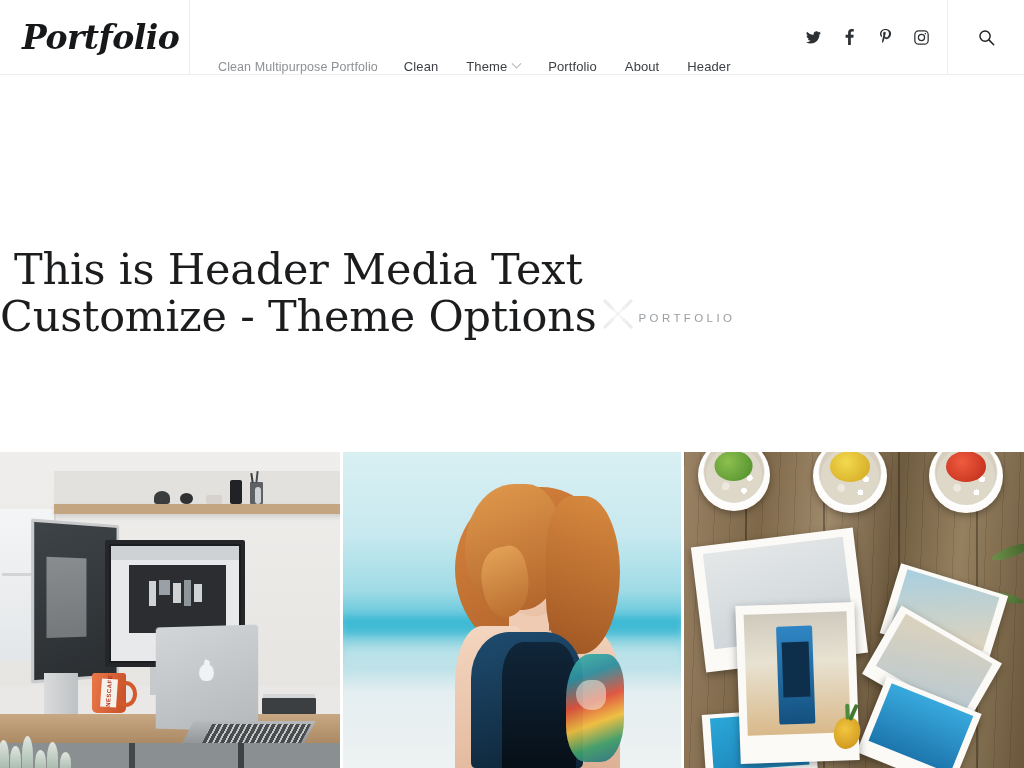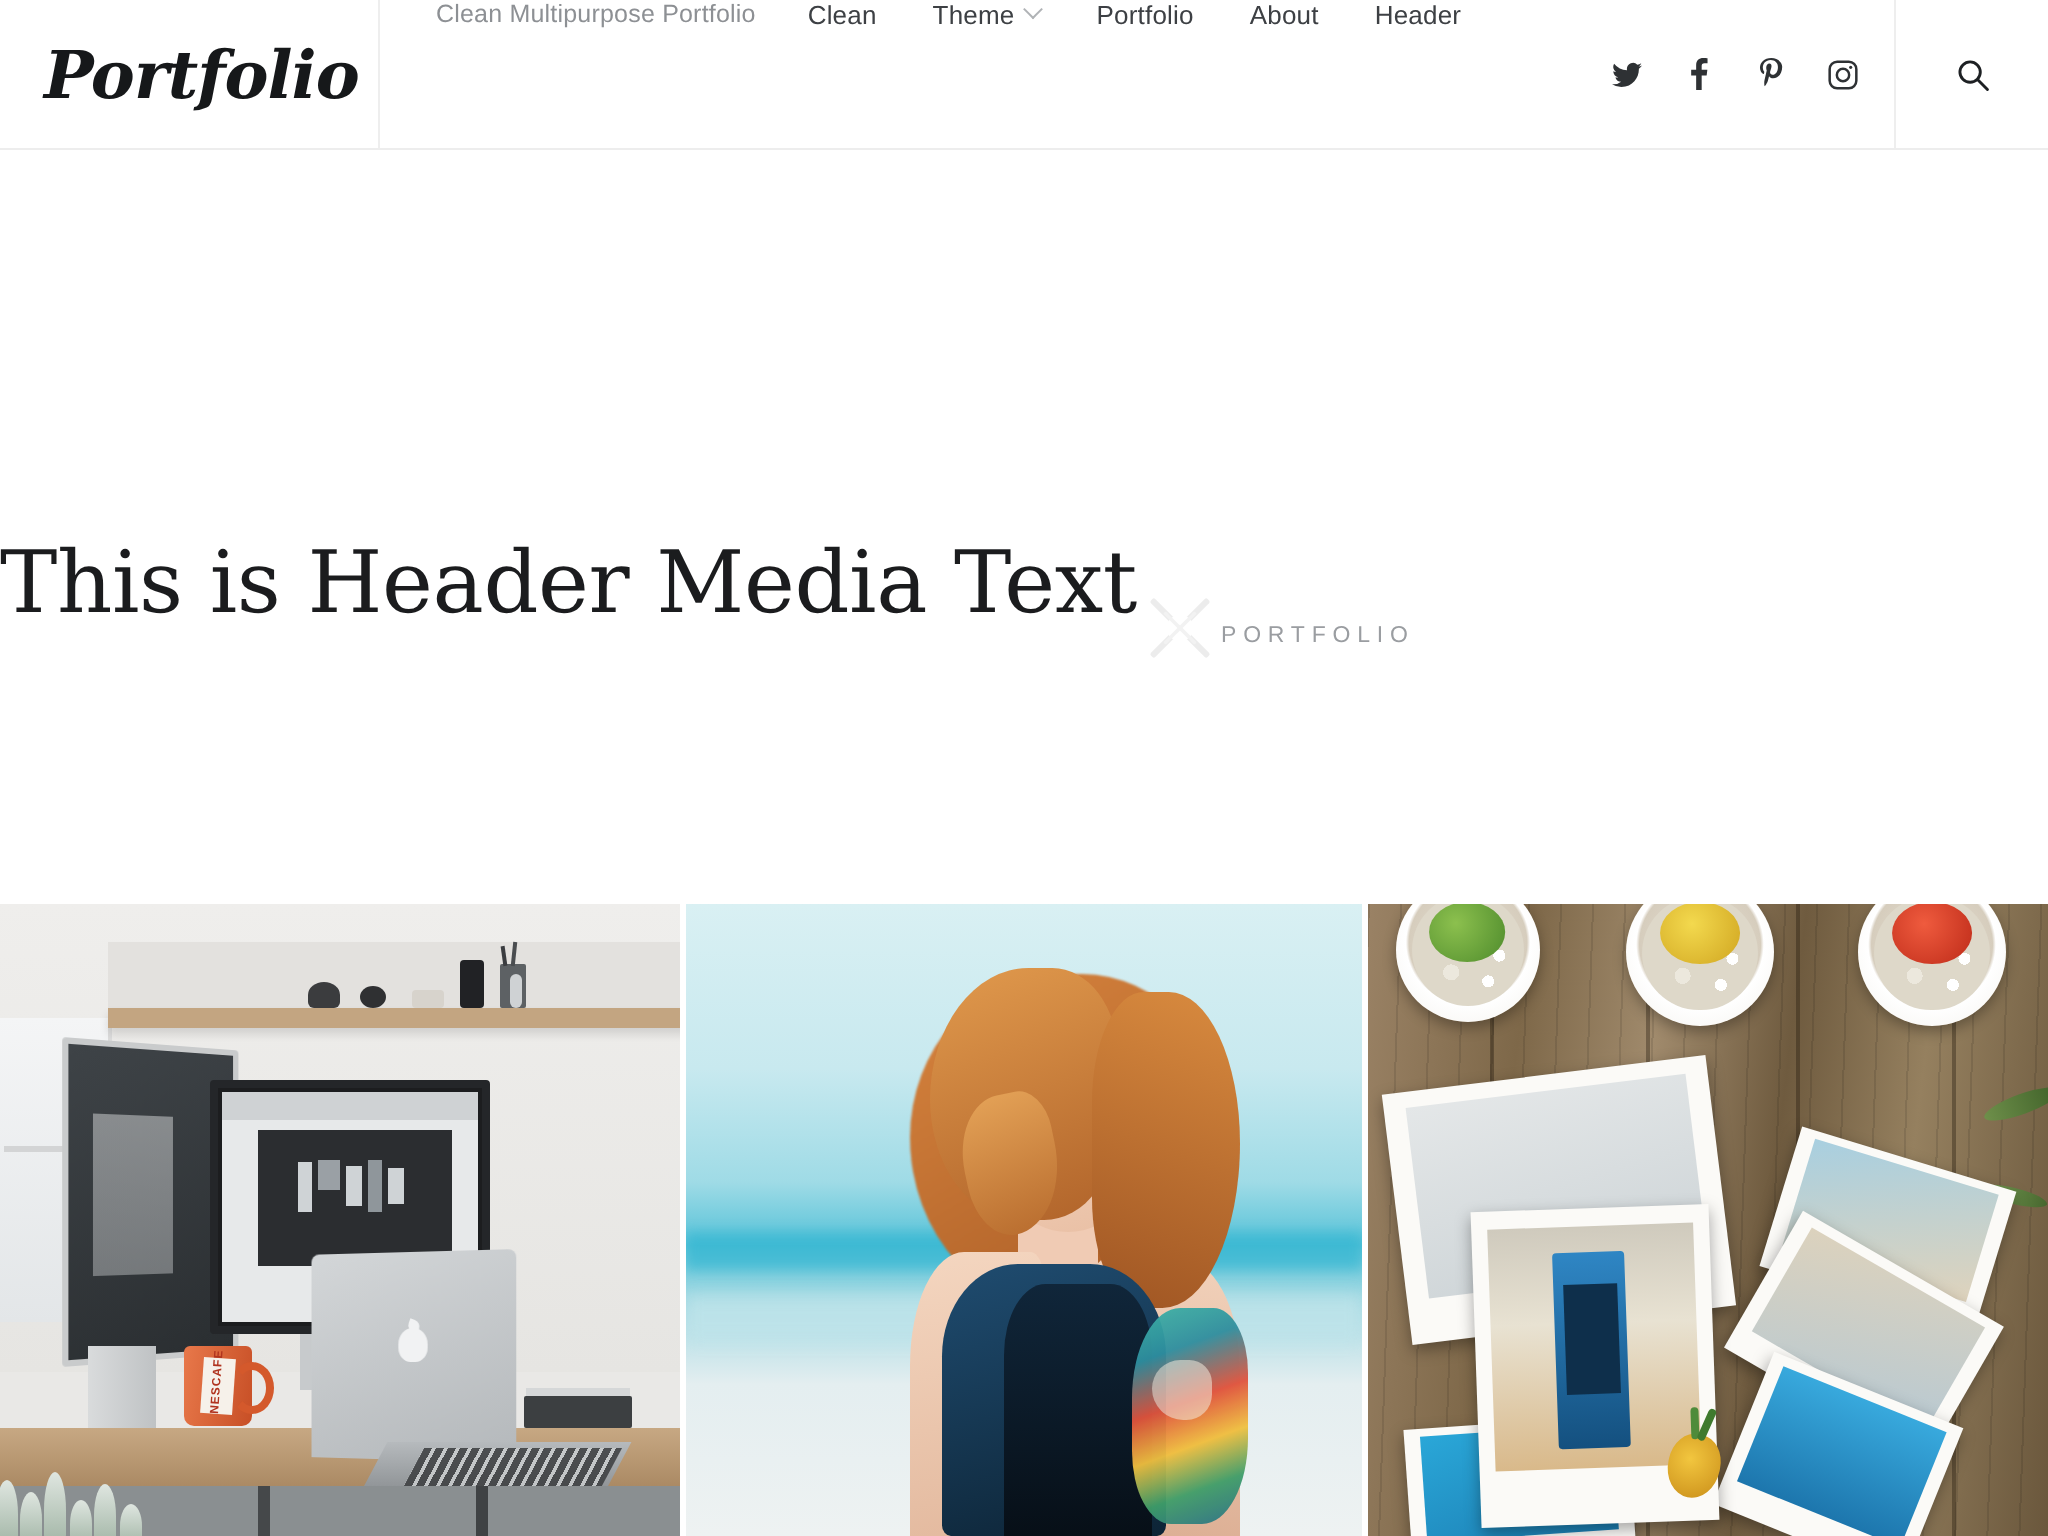--- a/index.html
+++ b/index.html
@@ -39,21 +39,21 @@
     font-size: 33px;
     letter-spacing: -0.5px;
     color: #16181a;
     line-height: 1;
     white-space: nowrap;
   }
 
   .nav-zone {
     flex: 1 1 auto;
     display: flex;
-    align-items: flex-start;
+    align-items: flex-end;
     padding-left: 28px;
     min-width: 0;
   }
 
   .tagline {
     font-size: 12.5px;
     color: #8d9094;
     letter-spacing: 0.1px;
     white-space: nowrap;
     margin-right: 26px;
@@ -422,20 +422,21 @@
         <circle cx="8.3" cy="8.3" r="6"></circle>
         <line x1="12.8" y1="12.8" x2="18.5" y2="18.5" stroke-linecap="round"></line>
       </svg>
     </span>
   </div>
 </header>
 
 <section class="hero">
   <h1 class="hero-title">
     <span class="line">This is Header Media Text</span>
+    <span class="line">Customize - Theme Options</span>
   </h1>
 
   <div class="ornament">
     <span class="bar b1"></span>
     <span class="bar b2"></span>
     <span class="dia"></span>
     <span class="bar b3"></span>
     <span class="bar b4"></span>
   </div>
 

